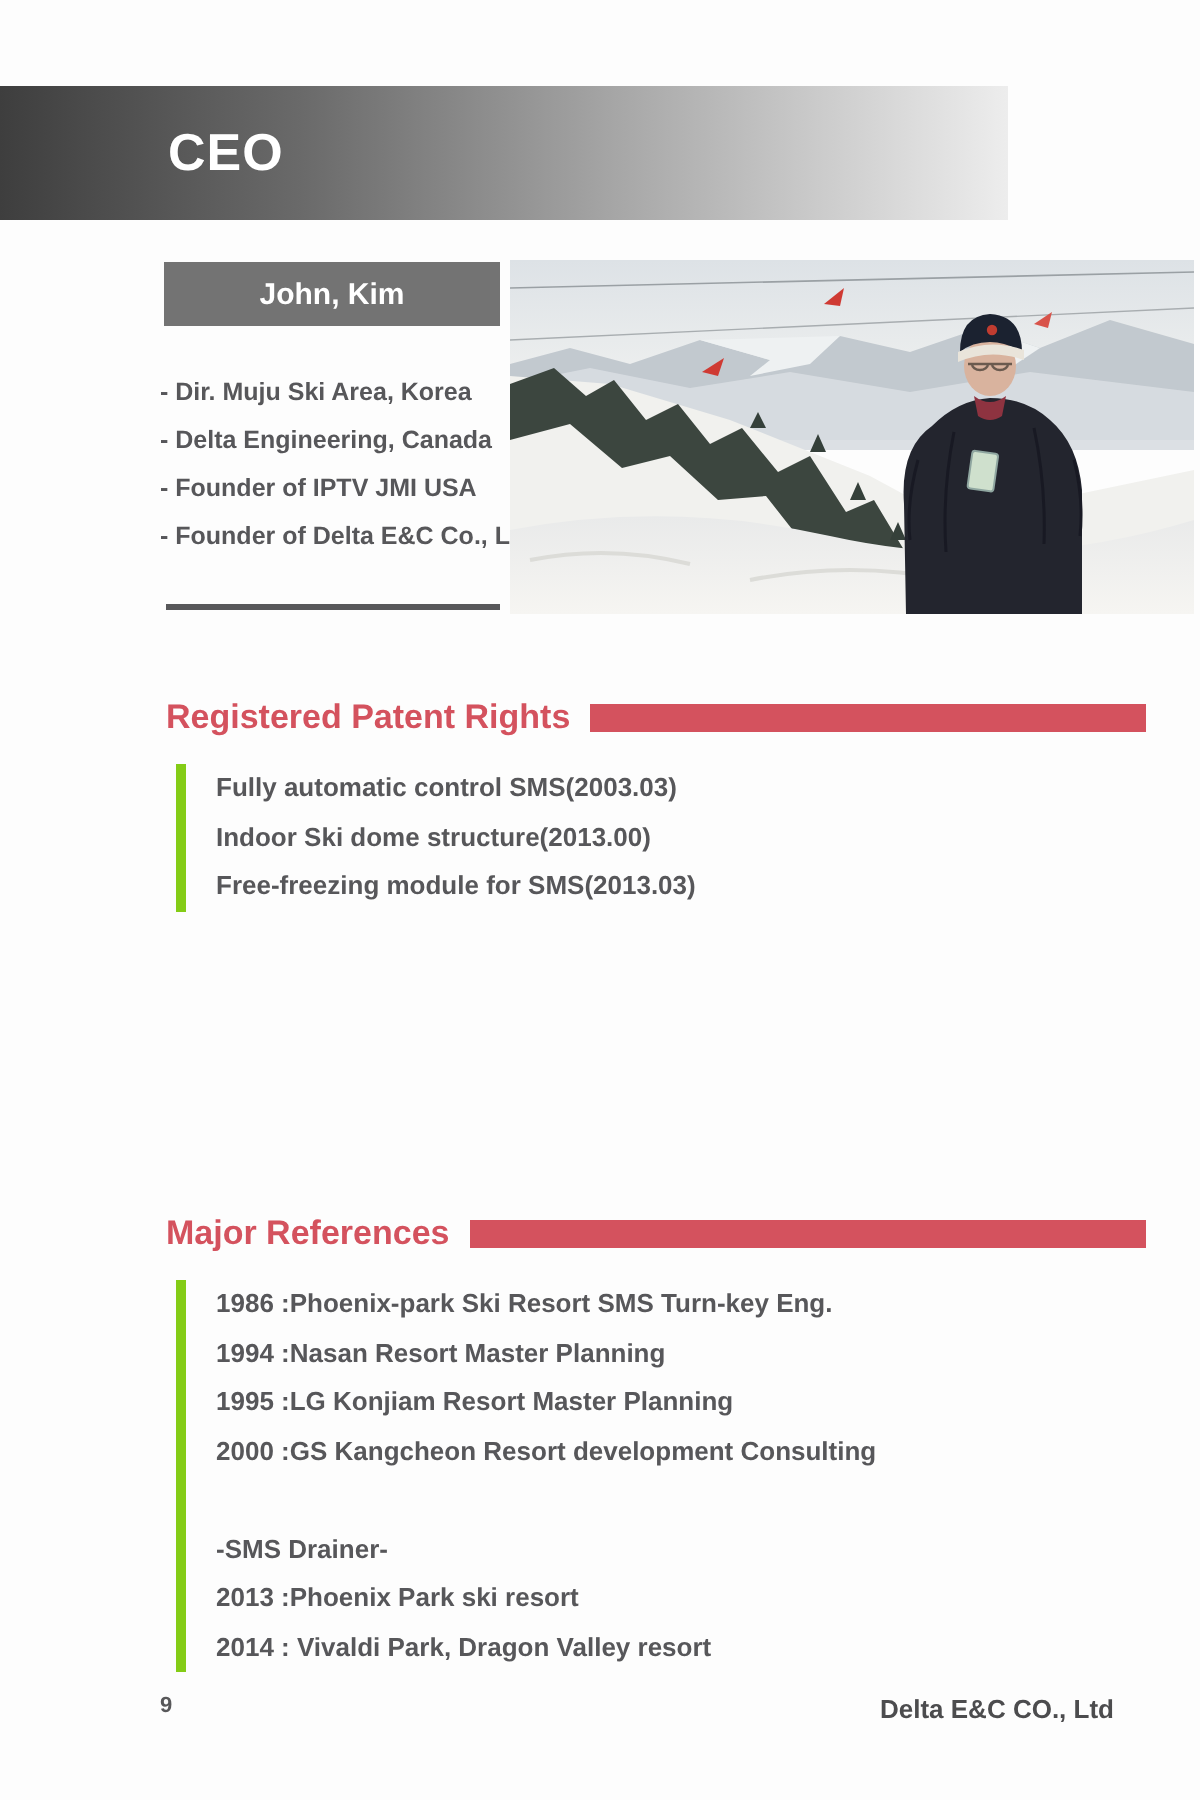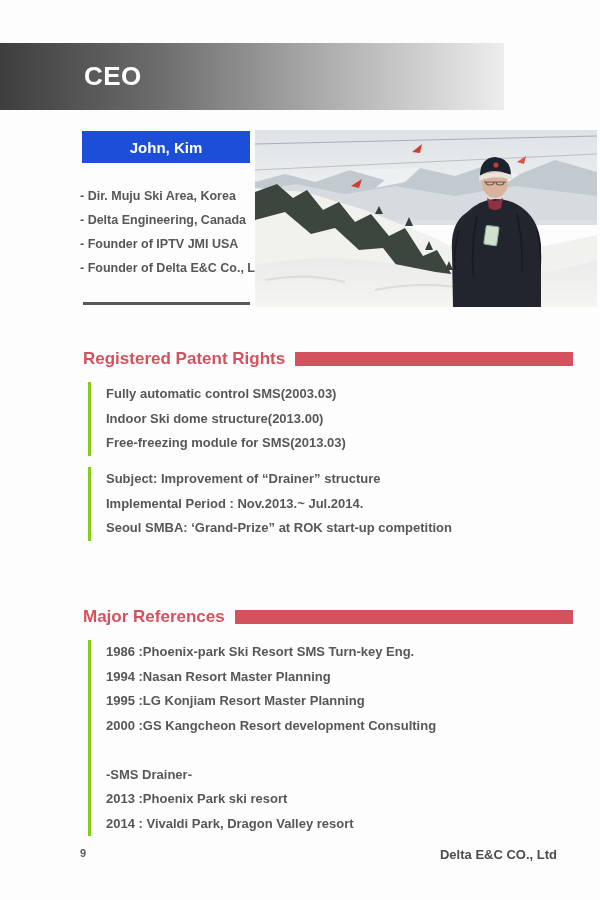--- a/index.html
+++ b/index.html
@@ -15,21 +15,21 @@
     background: linear-gradient(to right, #3e3e3e 0%, #6a6a6a 30%, #a8a8a8 62%, #ededed 100%);
     display: flex; align-items: center;
   }
   .banner-title {
     color: #ffffff; font-size: 26px; font-weight: bold; letter-spacing: 0.5px;
     padding-left: 84px;
   }
   
   .name-box {
     position: absolute; left: 82px; top: 131px; width: 168px; height: 32px;
-    background: #1d4ed8; color: #ffffff; font-size: 15px; font-weight: bold;
+    background: #737373; color: #ffffff; font-size: 15px; font-weight: bold;
     display: flex; align-items: center; justify-content: center;
   }
   
   .roles { position: absolute; left: 80px; top: 184px; width: 175px; }
   .role-line {
     color: #57575a; font-size: 12.5px; font-weight: bold;
     line-height: 24px; min-height: 24px; white-space: nowrap;
   }
   .profile-underline {
     position: absolute; left: 83px; top: 302px; width: 167px; height: 3px;
@@ -44,21 +44,21 @@
   
   .section { position: absolute; left: 83px; width: 490px; }
   .section-head { display: flex; align-items: center; margin-top: 20px; }
   .section-title {
     color: #d4525e; font-size: 17px; font-weight: bold; white-space: nowrap;
     line-height: 20px;
   }
   .section-bar { flex: 1; height: 14px; background: #d4525e; margin-left: 10px; }
   .sec-list {
     margin-top: 13px; margin-left: 5px;
-    border-left: 3px solid #84cc16; padding-left: 15px;
+    border-left: 5px solid #84cc16; padding-left: 15px;
   }
   .list-line {
     color: #57575a; font-size: 13px; font-weight: bold;
     line-height: 24.5px; min-height: 24.5px; white-space: nowrap;
   }
   #section-0 { top: 329px; }
   #section-1 { top: 454px; }
   #section-2 { top: 587px; }
   
   .footer-page-num {
@@ -158,25 +158,20 @@
       <span class="section-bar"></span>
     </div>
     <div class="sec-list">
       <div class="list-line">Fully automatic control SMS(2003.03)</div>
       <div class="list-line">Indoor Ski dome structure(2013.00)</div>
       <div class="list-line">Free-freezing module for SMS(2013.03)</div>
     </div>
   </div>
 
   <div class="section" id="section-1">
-    <div class="sec-list">
-      <div class="list-line">Subject: Improvement of “Drainer” structure</div>
-      <div class="list-line">Implemental Period : Nov.2013.~ Jul.2014.</div>
-      <div class="list-line">Seoul SMBA: ‘Grand-Prize” at ROK start-up competition</div>
-    </div>
   </div>
 
   <div class="section" id="section-2">
     <div class="section-head">
       <span class="section-title">Major References</span>
       <span class="section-bar"></span>
     </div>
     <div class="sec-list">
       <div class="list-line">1986 :Phoenix-park Ski Resort SMS Turn-key Eng.</div>
       <div class="list-line">1994 :Nasan Resort Master Planning</div>

